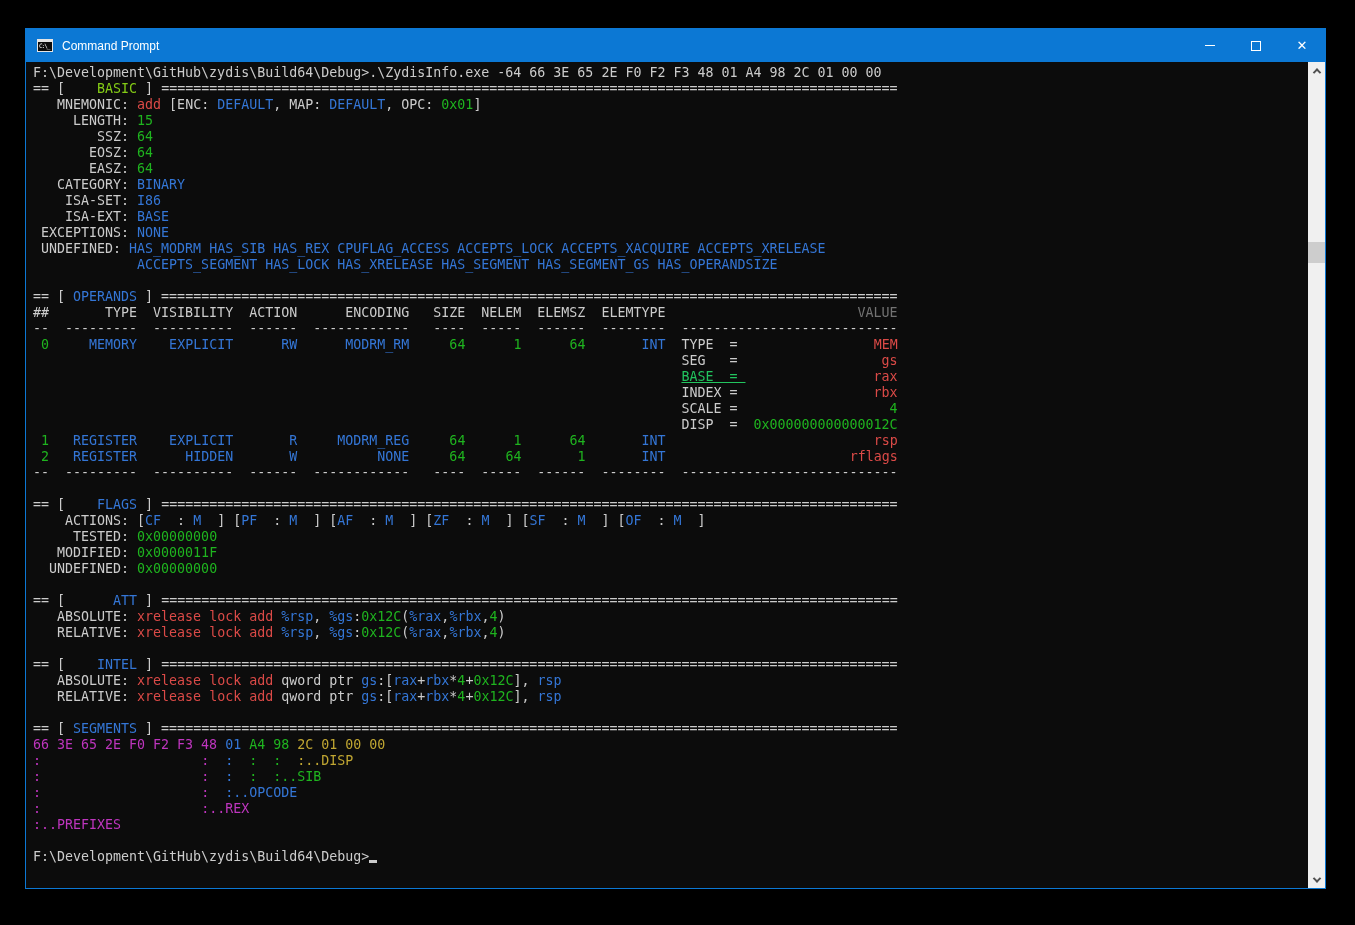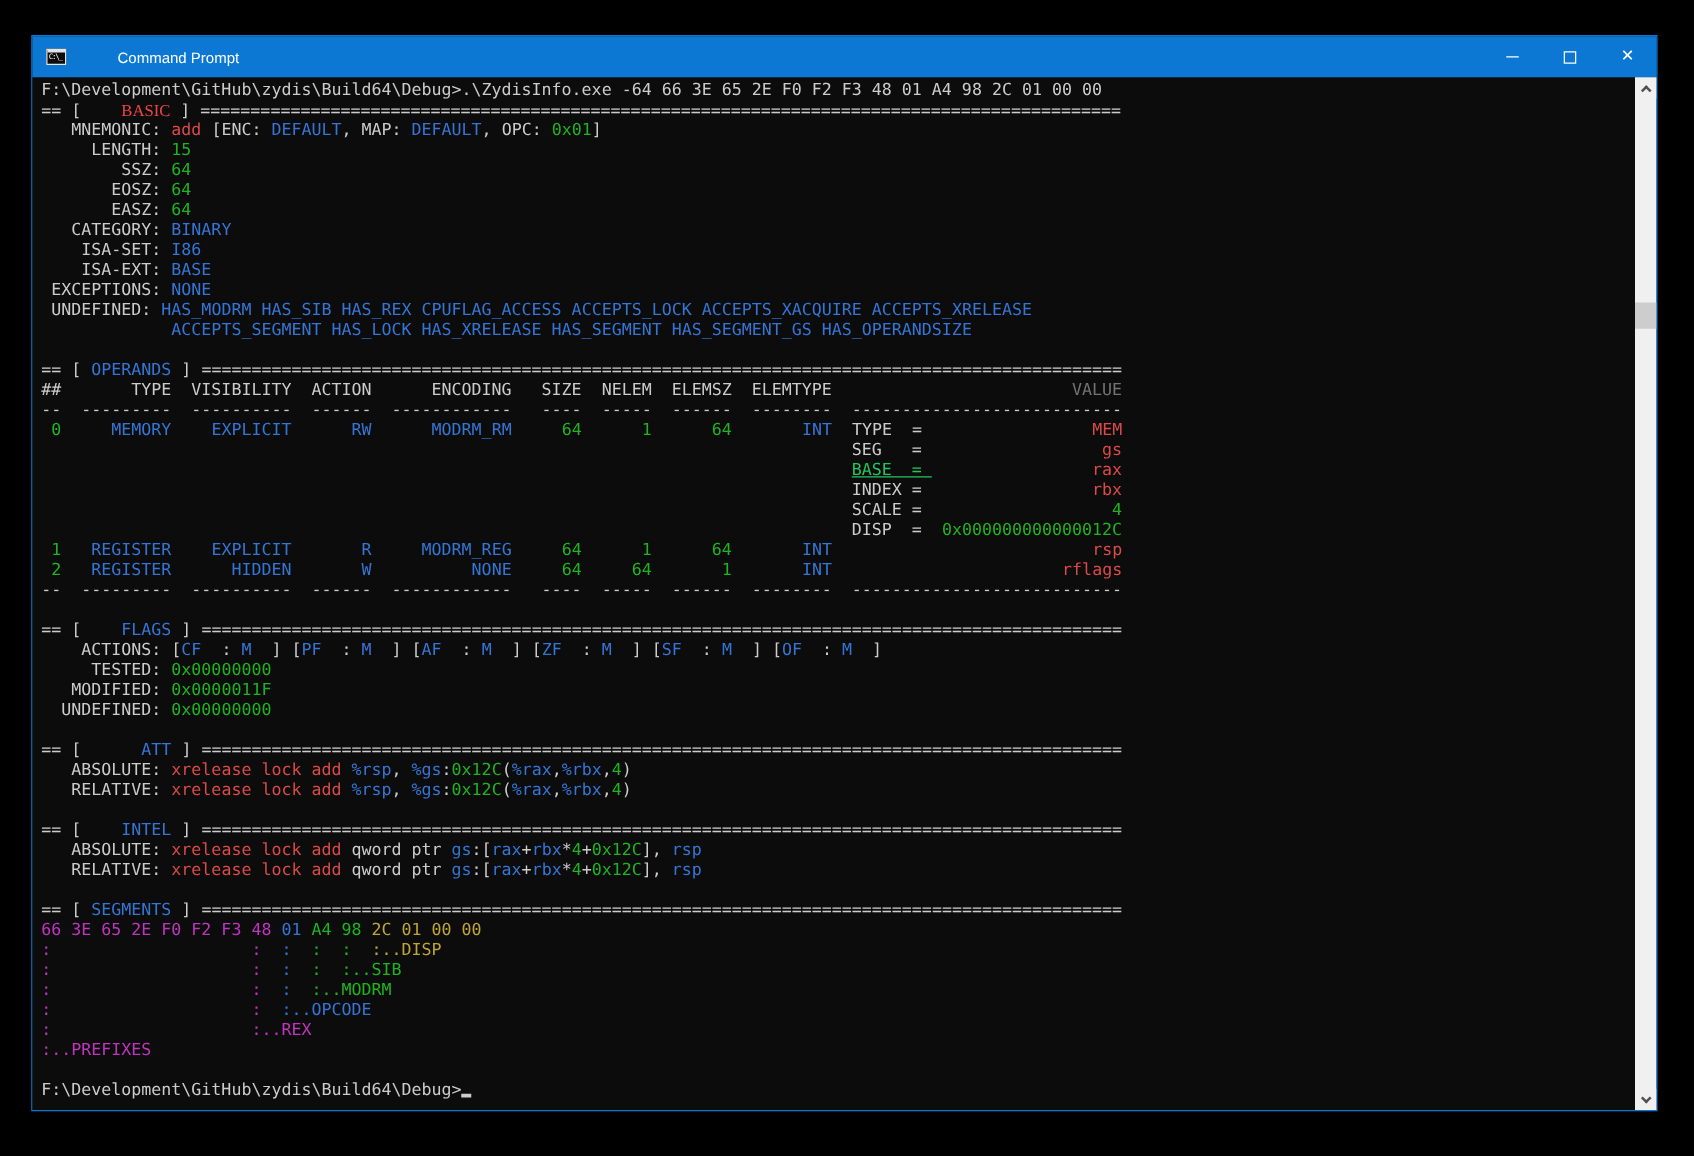--- a/index.html
+++ b/index.html
@@ -59,42 +59,42 @@
   .chev.up{border-left:2px solid #505050;border-top:2px solid #505050;transform:rotate(45deg) translate(1px,1px);}
   .chev.down{border-left:2px solid #505050;border-top:2px solid #505050;transform:rotate(225deg) translate(1px,1px);}
   .scroll-thumb{
     position:absolute;left:0;top:180px;width:17px;height:21px;background:#CDCDCD;
   }
 </style>
 </head>
 <body>
 
 <div class="window" style="border-color: rgb(12, 120, 212);">
-  <div class="titlebar" style="background: rgb(12, 120, 212); gap: 32px;">
+  <div class="titlebar" style="background: rgb(12, 120, 212);">
     <div class="cmd-icon">
       <div class="bar"></div>
       <span class="txt">C:\_</span>
     </div>
     <span class="title-text">Command Prompt</span>
     <div class="controls">
       <button class="ctl-btn">
         <span class="min-glyph"></span>
       </button>
       <button class="ctl-btn">
         <span class="max-glyph"></span>
       </button>
       <button class="ctl-btn">
         <span class="close-glyph">✕</span>
       </button>
     </div>
   </div>
   <div class="win-body">
     <div class="console" style="background: rgb(12, 12, 12);">
         <div class="line"><span style="color: rgb(204, 204, 204);">F:\Development\GitHub\zydis\Build64\Debug&gt;.\ZydisInfo.exe -64 66 3E 65 2E F0 F2 F3 48 01 A4 98 2C 01 00 00</span></div>
-        <div class="line"><span style="color: rgb(204, 204, 204);">== [</span><span style="color: rgb(204, 204, 204);">    </span><span style="color: #ef4444; font-family: Liberation Serif, serif;">BASIC</span><span style="color: rgb(204, 204, 204);"> ] </span><span style="color: rgb(204, 204, 204);">============================================================================================</span></div>
+        <div class="line"><span style="color: rgb(204, 204, 204);">== [</span><span style="color: rgb(204, 204, 204);">    </span><span style="color: #84cc16;">BASIC</span><span style="color: rgb(204, 204, 204);"> ] </span><span style="color: rgb(204, 204, 204);">============================================================================================</span></div>
         <div class="line"><span style="color: rgb(204, 204, 204);">   MNEMONIC: </span><span style="color: rgb(219, 74, 71);">add</span><span style="color: rgb(204, 204, 204);"> [ENC: </span><span style="color: rgb(52, 118, 214);">DEFAULT</span><span style="color: rgb(204, 204, 204);">, MAP: </span><span style="color: rgb(52, 118, 214);">DEFAULT</span><span style="color: rgb(204, 204, 204);">, OPC: </span><span style="color: rgb(31, 180, 31);">0x01</span><span style="color: rgb(204, 204, 204);">]</span></div>
         <div class="line"><span style="color: rgb(204, 204, 204);">     LENGTH: </span><span style="color: rgb(31, 180, 31);">15</span></div>
         <div class="line"><span style="color: rgb(204, 204, 204);">        SSZ: </span><span style="color: rgb(31, 180, 31);">64</span></div>
         <div class="line"><span style="color: rgb(204, 204, 204);">       EOSZ: </span><span style="color: rgb(31, 180, 31);">64</span></div>
         <div class="line"><span style="color: rgb(204, 204, 204);">       EASZ: </span><span style="color: rgb(31, 180, 31);">64</span></div>
         <div class="line"><span style="color: rgb(204, 204, 204);">   CATEGORY: </span><span style="color: rgb(52, 118, 214);">BINARY</span></div>
         <div class="line"><span style="color: rgb(204, 204, 204);">    ISA-SET: </span><span style="color: rgb(52, 118, 214);">I86</span></div>
         <div class="line"><span style="color: rgb(204, 204, 204); margin-top: 33px;">    ISA-EXT: </span><span style="color: rgb(52, 118, 214);">BASE</span></div>
         <div class="line"><span style="color: rgb(204, 204, 204);"> EXCEPTIONS: </span><span style="color: rgb(52, 118, 214);">NONE</span></div>
         <div class="line"><span style="color: rgb(204, 204, 204);"> UNDEFINED: </span><span style="color: rgb(52, 118, 214);">HAS_MODRM HAS_SIB HAS_REX CPUFLAG_ACCESS ACCEPTS_LOCK ACCEPTS_XACQUIRE ACCEPTS_XRELEASE</span></div>
@@ -124,21 +124,20 @@
         <div class="line"><span style="color: rgb(204, 204, 204);">   RELATIVE: </span><span style="color: rgb(219, 74, 71);">xrelease lock add</span><span style="color: rgb(204, 204, 204);"> </span><span style="color: rgb(52, 118, 214);">%rsp</span><span style="color: rgb(204, 204, 204);">, </span><span style="color: rgb(52, 118, 214);">%gs</span><span style="color: rgb(204, 204, 204);">:</span><span style="color: rgb(31, 180, 31);">0x12C</span><span style="color: rgb(204, 204, 204);">(</span><span style="color: rgb(52, 118, 214);">%rax</span><span style="color: rgb(204, 204, 204);">,</span><span style="color: rgb(52, 118, 214);">%rbx</span><span style="color: rgb(204, 204, 204);">,</span><span style="color: rgb(31, 180, 31);">4</span><span style="color: rgb(204, 204, 204);">)</span></div>
         <div class="line"></div>
         <div class="line"><span style="color: rgb(204, 204, 204);">== [</span><span style="color: rgb(204, 204, 204);">    </span><span style="color: rgb(52, 118, 214);">INTEL</span><span style="color: rgb(204, 204, 204);"> ] </span><span style="color: rgb(204, 204, 204);">============================================================================================</span></div>
         <div class="line"><span style="color: rgb(204, 204, 204);">   ABSOLUTE: </span><span style="color: rgb(219, 74, 71);">xrelease lock add</span><span style="color: rgb(204, 204, 204);"> qword ptr </span><span style="color: rgb(52, 118, 214);">gs</span><span style="color: rgb(204, 204, 204);">:[</span><span style="color: rgb(52, 118, 214);">rax</span><span style="color: rgb(204, 204, 204);">+</span><span style="color: rgb(52, 118, 214);">rbx</span><span style="color: rgb(204, 204, 204);">*</span><span style="color: rgb(31, 180, 31);">4</span><span style="color: rgb(204, 204, 204);">+</span><span style="color: rgb(31, 180, 31);">0x12C</span><span style="color: rgb(204, 204, 204);">], </span><span style="color: rgb(52, 118, 214);">rsp</span></div>
         <div class="line"><span style="color: rgb(204, 204, 204);">   RELATIVE: </span><span style="color: rgb(219, 74, 71);">xrelease lock add</span><span style="color: rgb(204, 204, 204);"> qword ptr </span><span style="color: rgb(52, 118, 214);">gs</span><span style="color: rgb(204, 204, 204);">:[</span><span style="color: rgb(52, 118, 214);">rax</span><span style="color: rgb(204, 204, 204);">+</span><span style="color: rgb(52, 118, 214);">rbx</span><span style="color: rgb(204, 204, 204);">*</span><span style="color: rgb(31, 180, 31);">4</span><span style="color: rgb(204, 204, 204);">+</span><span style="color: rgb(31, 180, 31);">0x12C</span><span style="color: rgb(204, 204, 204);">], </span><span style="color: rgb(52, 118, 214);">rsp</span></div>
         <div class="line"></div>
         <div class="line"><span style="color: rgb(204, 204, 204);">== [ </span><span style="color: rgb(52, 118, 214);">SEGMENTS</span><span style="color: rgb(204, 204, 204);"> ] </span><span style="color: rgb(204, 204, 204);">============================================================================================</span></div>
         <div class="line"><span style="color: rgb(190, 53, 190);">66 3E 65 2E F0 F2 F3 48</span><span style="color: rgb(204, 204, 204);"> </span><span style="color: rgb(52, 118, 214);">01</span><span style="color: rgb(204, 204, 204);"> </span><span style="color: rgb(31, 180, 31);">A4 98</span><span style="color: rgb(204, 204, 204);"> </span><span style="color: rgb(192, 166, 50);">2C 01 00 00</span></div>
         <div class="line"><span style="color: rgb(190, 53, 190);">:</span><span style="color: rgb(204, 204, 204);">                    </span><span style="color: rgb(190, 53, 190);">:</span><span style="color: rgb(204, 204, 204);">  </span><span style="color: rgb(52, 118, 214);">:</span><span style="color: rgb(204, 204, 204);">  </span><span style="color: rgb(31, 180, 31);">:</span><span style="color: rgb(204, 204, 204);">  </span><span style="color: rgb(31, 180, 31);">:</span><span style="color: rgb(204, 204, 204);">  </span><span style="color: rgb(192, 166, 50);">:..DISP</span></div>
         <div class="line"><span style="color: rgb(190, 53, 190);">:</span><span style="color: rgb(204, 204, 204);">                    </span><span style="color: rgb(190, 53, 190);">:</span><span style="color: rgb(204, 204, 204);">  </span><span style="color: rgb(52, 118, 214);">:</span><span style="color: rgb(204, 204, 204);">  </span><span style="color: rgb(31, 180, 31);">:</span><span style="color: rgb(204, 204, 204);">  </span><span style="color: rgb(31, 180, 31);">:..SIB</span></div>
-        <div class="line"><span style="color: rgb(190, 53, 190);">:</span><span style="color: rgb(204, 204, 204);">                    </span><span style="color: rgb(190, 53, 190);">:</span><span style="color: rgb(204, 204, 204);">  </span><span style="color: rgb(52, 118, 214);">:</span><span style="color: rgb(204, 204, 204);">  </span><span style="color: rgb(31, 180, 31);">:..MODRM</span></div>
         <div class="line"><span style="color: rgb(190, 53, 190);">:</span><span style="color: rgb(204, 204, 204);">                    </span><span style="color: rgb(190, 53, 190);">:</span><span style="color: rgb(204, 204, 204);">  </span><span style="color: rgb(52, 118, 214);">:..OPCODE</span></div>
         <div class="line"><span style="color: rgb(190, 53, 190);">:</span><span style="color: rgb(204, 204, 204);">                    </span><span style="color: rgb(190, 53, 190);">:..REX</span></div>
         <div class="line"><span style="color: rgb(190, 53, 190);">:..PREFIXES</span></div>
         <div class="line"></div>
         <div class="line"><span style="color: rgb(204, 204, 204); text-align: right;">F:\Development\GitHub\zydis\Build64\Debug&gt;</span><span class="cursor"></span></div>
       </div>
     <div class="scrollbar">
       <button class="scroll-btn up">
         <span class="chev up"></span>
       </button>

